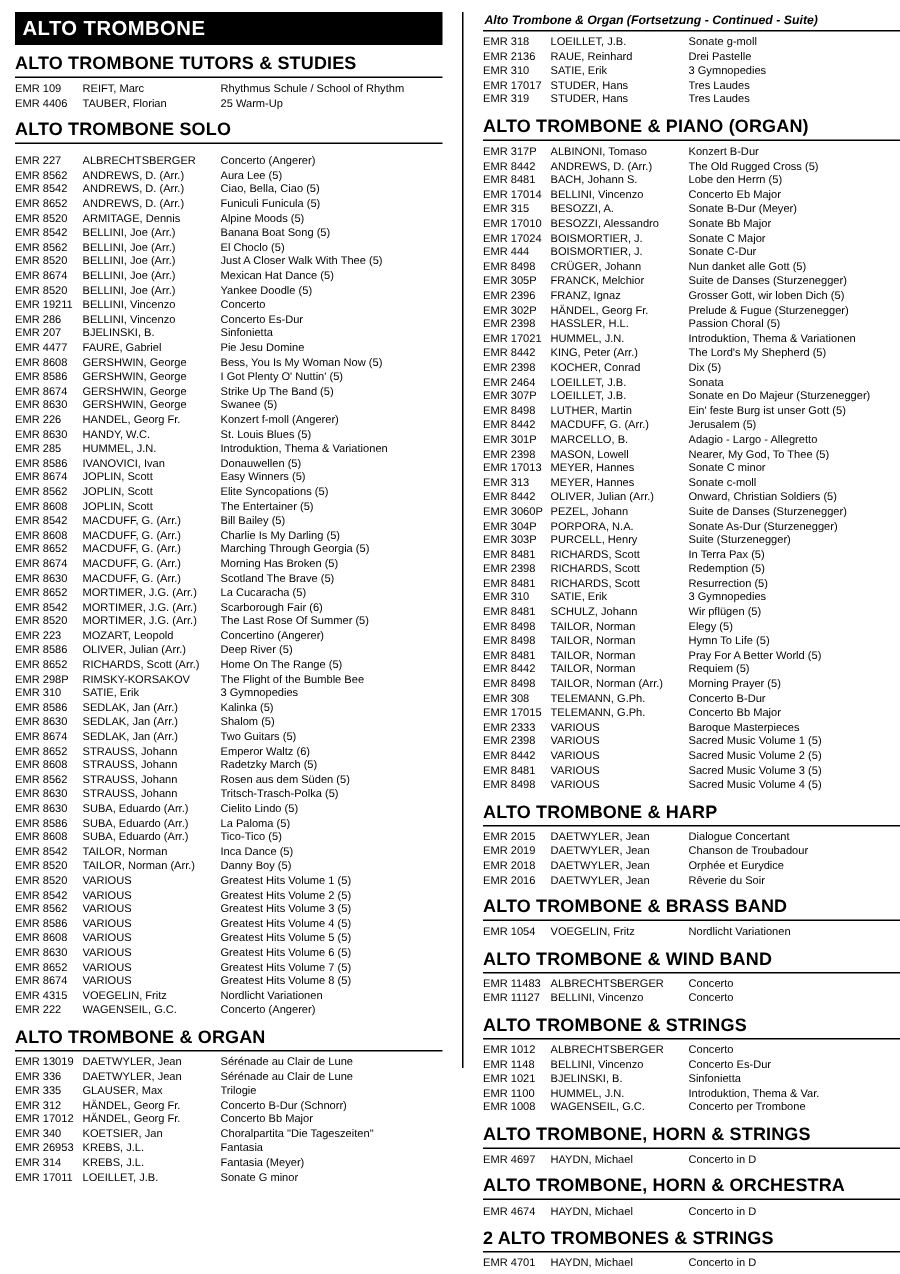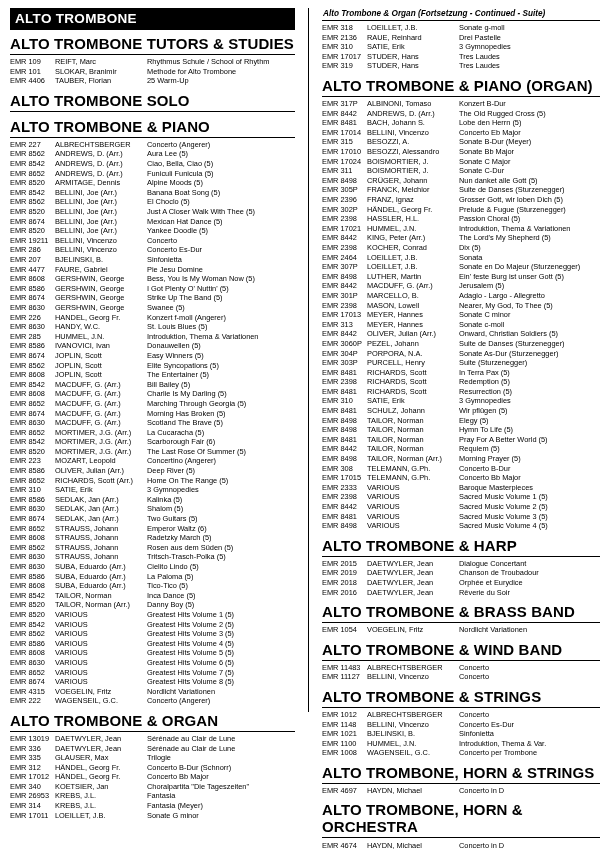--- a/index.html
+++ b/index.html
@@ -55,21 +55,21 @@
     margin-bottom: 2px;
   }
   .section {
     margin-top: 6px;
   }
   .section:first-child {
     margin-top: 0;
   }
   .sec-head {
     font-weight: bold;
-    font-size: 15px;
+    font-size: 12px;
     border-bottom: 1.6px solid #000;
     padding-bottom: 2px;
     margin-bottom: 2px;
     letter-spacing: 0.1px;
   }
   table.rows {
     border-collapse: collapse;
     width: 100%;
     table-layout: fixed;
   }
@@ -97,37 +97,31 @@
           <div class="section">
             <div class="sec-head">ALTO TROMBONE TUTORS &amp; STUDIES</div>
             <table class="rows">
               <tbody>
                 <tr>
                   <td class="c-code">EMR 109</td>
                   <td class="c-comp">REIFT, Marc</td>
                   <td class="c-work">Rhythmus Schule / School of Rhythm</td>
                 </tr>
                 <tr>
-                  <td class="c-code">EMR 101</td>
-                  <td class="c-comp">SLOKAR, Branimir</td>
-                  <td class="c-work">Methode for Alto Trombone</td>
-                </tr>
-                <tr>
                   <td class="c-code">EMR 4406</td>
                   <td class="c-comp">TAUBER, Florian</td>
                   <td class="c-work">25 Warm-Up</td>
                 </tr>
               </tbody>
             </table>
           </div>
           <div class="section">
             <div class="sec-head">ALTO TROMBONE SOLO</div>
           </div>
           <div class="section">
-            <div class="sec-head">ALTO TROMBONE &amp; PIANO</div>
             <table class="rows">
               <tbody>
                 <tr>
                   <td class="c-code">EMR 227</td>
                   <td class="c-comp">ALBRECHTSBERGER</td>
                   <td class="c-work">Concerto (Angerer)</td>
                 </tr>
                 <tr>
                   <td class="c-code">EMR 8562</td>
                   <td class="c-comp">ANDREWS, D. (Arr.)</td>
@@ -295,20 +289,25 @@
                 </tr>
                 <tr>
                   <td class="c-code">EMR 8586</td>
                   <td class="c-comp">OLIVER, Julian (Arr.)</td>
                   <td class="c-work">Deep River (5)</td>
                 </tr>
                 <tr>
                   <td class="c-code">EMR 8652</td>
                   <td class="c-comp">RICHARDS, Scott (Arr.)</td>
                   <td class="c-work">Home On The Range (5)</td>
+                </tr>
+                <tr>
+                  <td class="c-code">EMR 298P</td>
+                  <td class="c-comp">RIMSKY-KORSAKOV</td>
+                  <td class="c-work">The Flight of the Bumble Bee</td>
                 </tr>
                 <tr>
                   <td class="c-code">EMR 310</td>
                   <td class="c-comp">SATIE, Erik</td>
                   <td class="c-work">3 Gymnopedies</td>
                 </tr>
                 <tr>
                   <td class="c-code">EMR 8586</td>
                   <td class="c-comp">SEDLAK, Jan (Arr.)</td>
                   <td class="c-work">Kalinka (5)</td>
@@ -545,21 +544,21 @@
                   <td class="c-code">EMR 17010</td>
                   <td class="c-comp">BESOZZI, Alessandro</td>
                   <td class="c-work">Sonate Bb Major</td>
                 </tr>
                 <tr>
                   <td class="c-code">EMR 17024</td>
                   <td class="c-comp">BOISMORTIER, J.</td>
                   <td class="c-work">Sonate C Major</td>
                 </tr>
                 <tr>
-                  <td class="c-code">EMR 311</td>
+                  <td class="c-code">EMR 444</td>
                   <td class="c-comp">BOISMORTIER, J.</td>
                   <td class="c-work">Sonate C-Dur</td>
                 </tr>
                 <tr>
                   <td class="c-code">EMR 8498</td>
                   <td class="c-comp">CRÜGER, Johann</td>
                   <td class="c-work">Nun danket alle Gott (5)</td>
                 </tr>
                 <tr>
                   <td class="c-code">EMR 305P</td>

